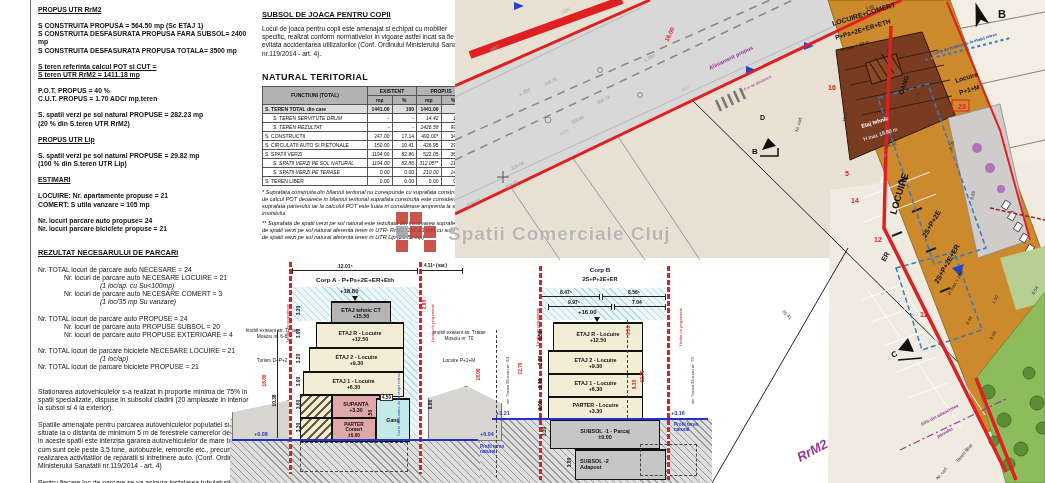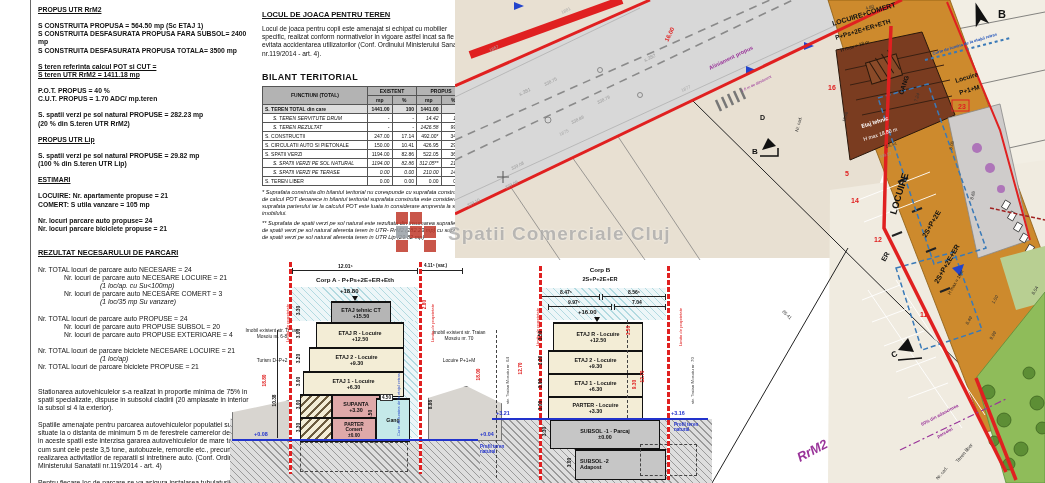--- a/index.html
+++ b/index.html
@@ -314,23 +314,23 @@
       <div class="lline sp"></div>
       <div class="lline sp"></div>
       <div class="lline para">Stationarea autovehiculelor s-a realizat in proportie minima de 75% in spatii specializate, dispuse in subsolul cladirii (20 amplasate in interior la subsol si 4 la exterior).</div>
       <div class="lline sp"></div>
       <div class="lline para">Spatiile amenajate pentru parcarea autovehiculelor populatiei sunt situate la o distanta de minimum 5 m de ferestrele camerelor de locuit, in aceste spatii este interzisa gararea autovehiculelor de mare tonaj, cum sunt cele peste 3,5 tone, autobuzele, remorcile etc., precum si realizarea activitatilor de reparatii si intretinere auto. (Conf. Ordinului Ministerului Sanatatii nr.119/2014 - art. 4)</div>
       <div class="lline sp"></div>
       <div class="lline para">Pentru fiecare loc de parcare se va asigura instalarea tubulaturii incastrate pentru cabluri electrice, pentru a permite instalarea intr-o etapa ulterioara a punctelor de reincarcare pentru vehicule</div>
     </div>
 
   <div id="midcol" class="abs">
-    <div class="mtitle">LOCUL DE JOACA PENTRU TEREN</div>
+    <div class="mtitle">SUBSOL DE JOACA PENTRU COPII</div>
     <div class="mbody">Locul de joaca pentru copii este amenajat si echipat cu mobilier specific, realizat conform normativelor in vigoare astfel incat sa fie evitata accidentarea utilizatorilor (Conf. Ordinului Ministerului Sanatatii nr.119/2014 - art. 4).</div>
-    <div class="btitle">BILANT TERITORIAL</div>
+    <div class="btitle">NATURAL TERITORIAL</div>
     <table class="bilant">
       <thead>
         <tr>
           <th style="width:100px;" rowspan="2">FUNCTIUNI  (TOTAL)</th>
           <th colspan="2">EXISTENT</th>
           <th colspan="2">PROPUS</th>
         </tr>
         <tr>
           <th style="width:27px;">mp</th>
           <th style="width:21px;">%</th>

